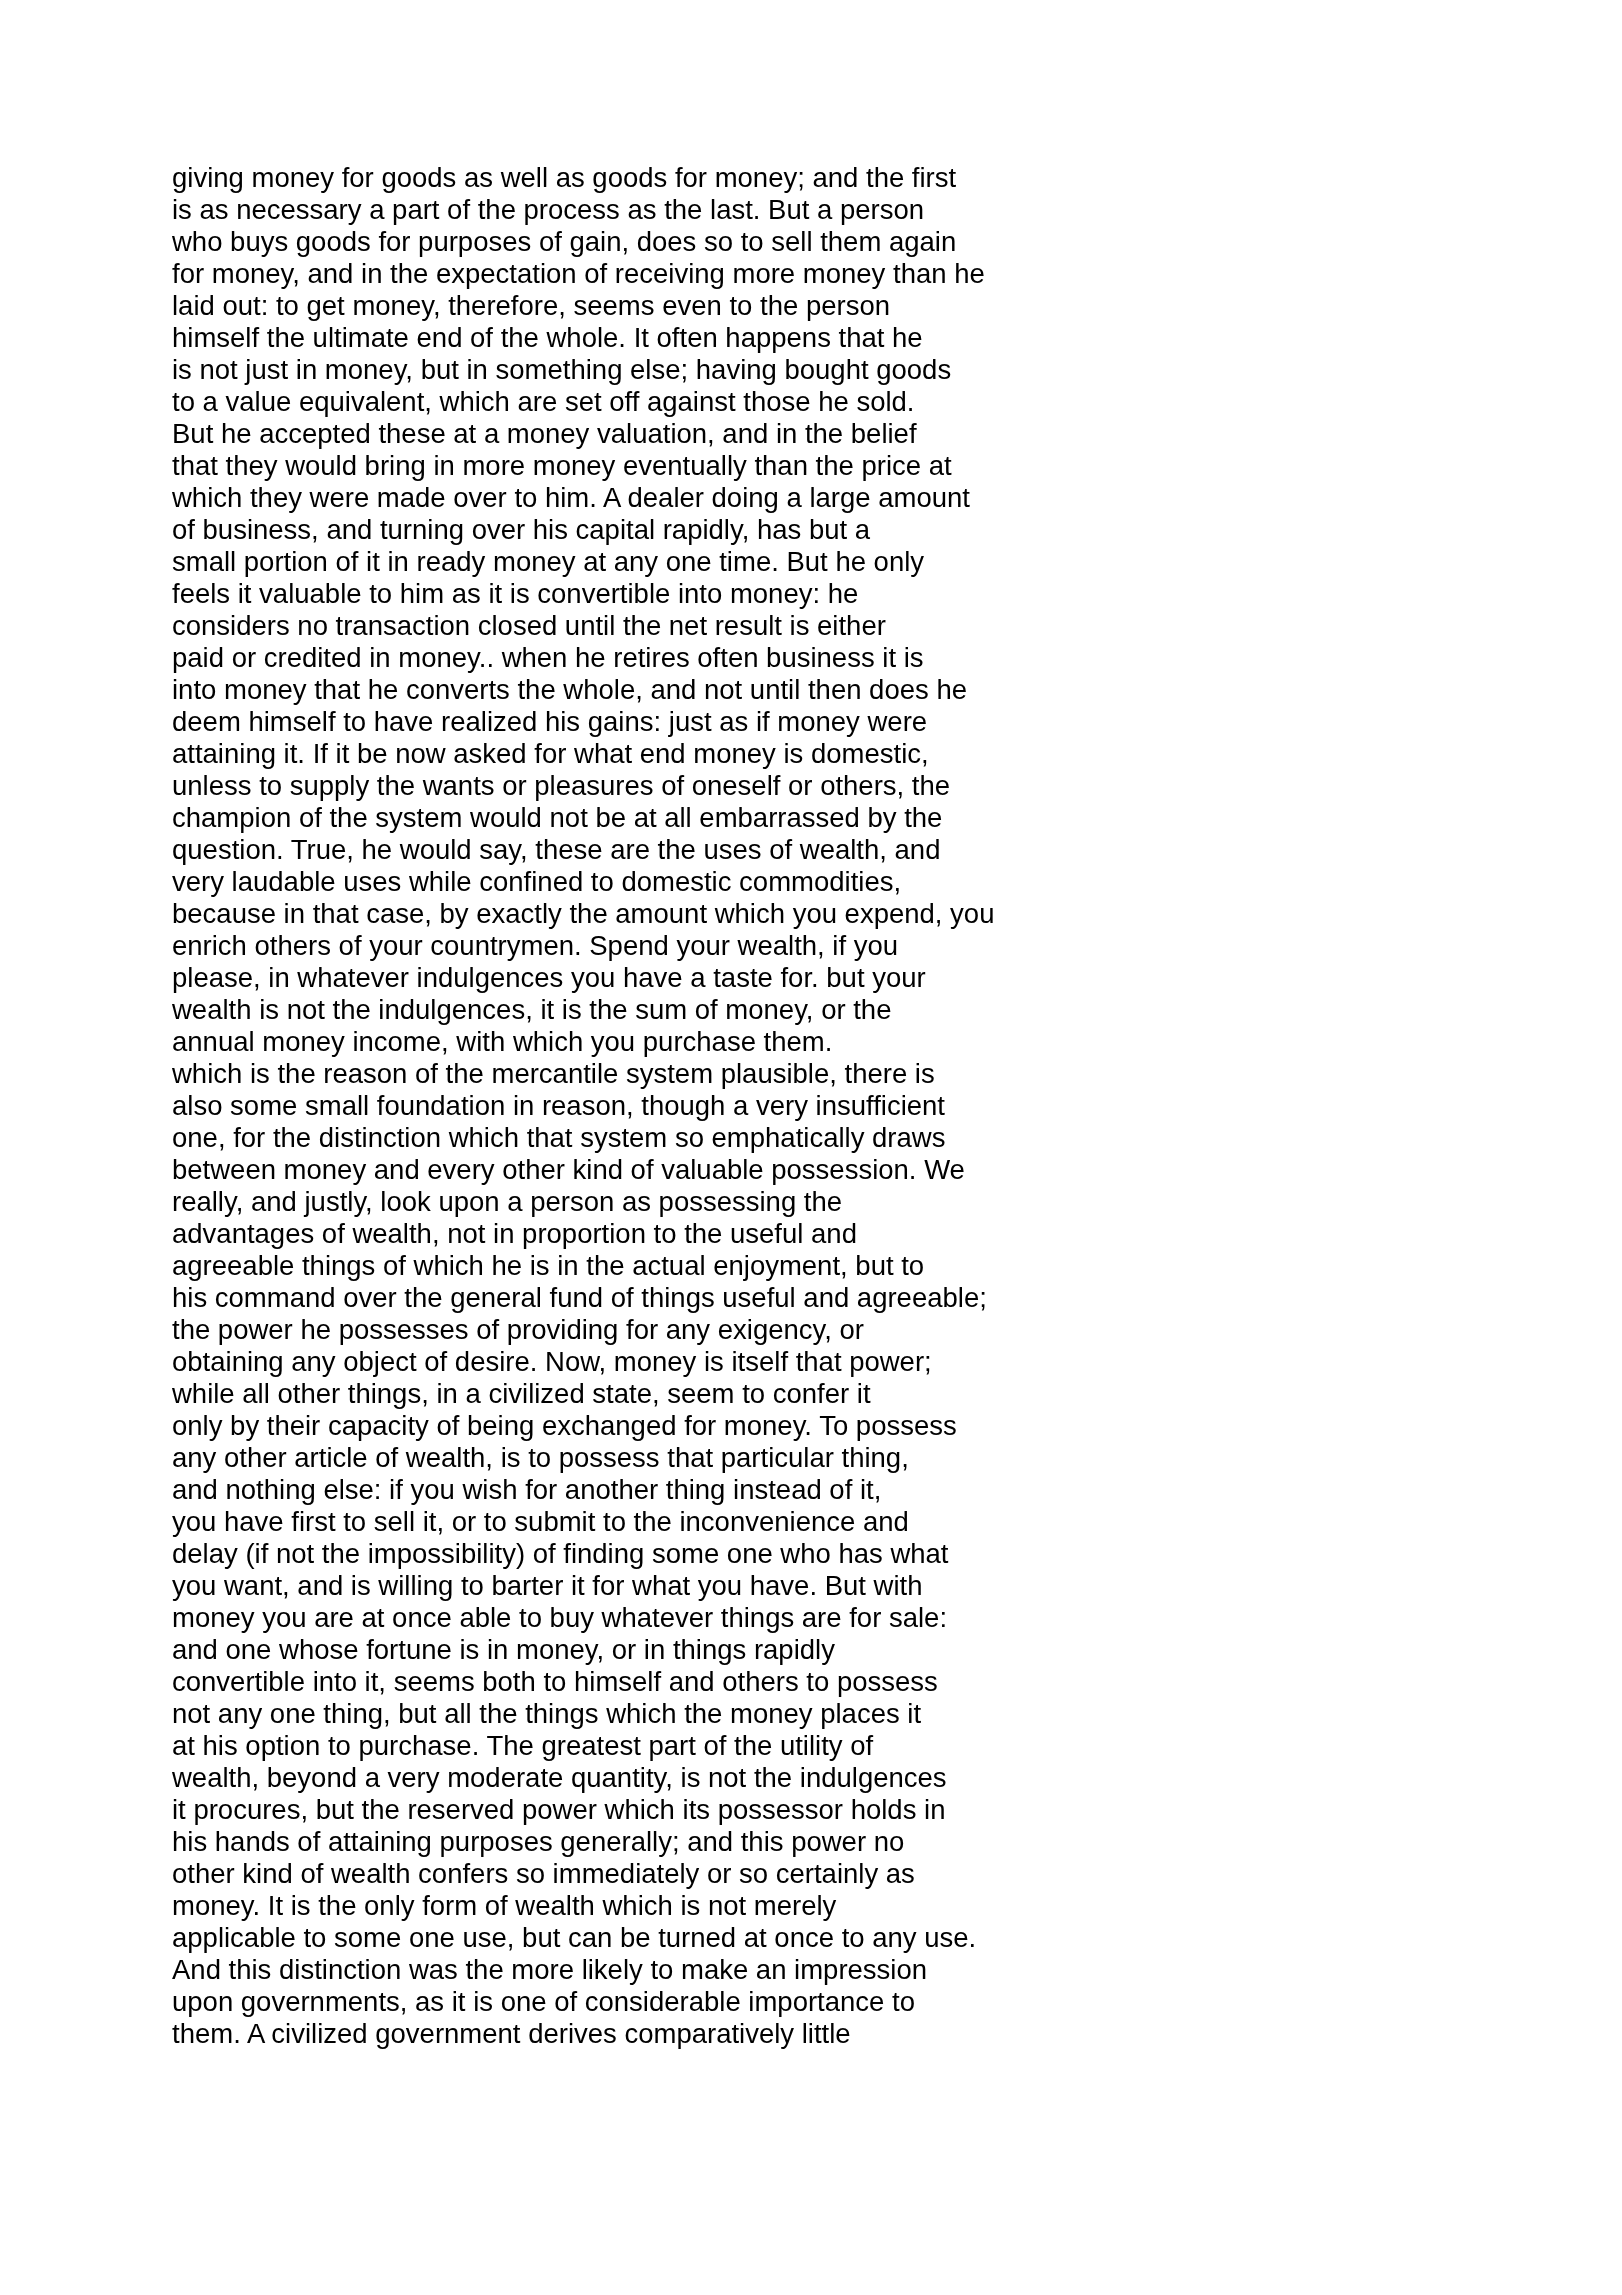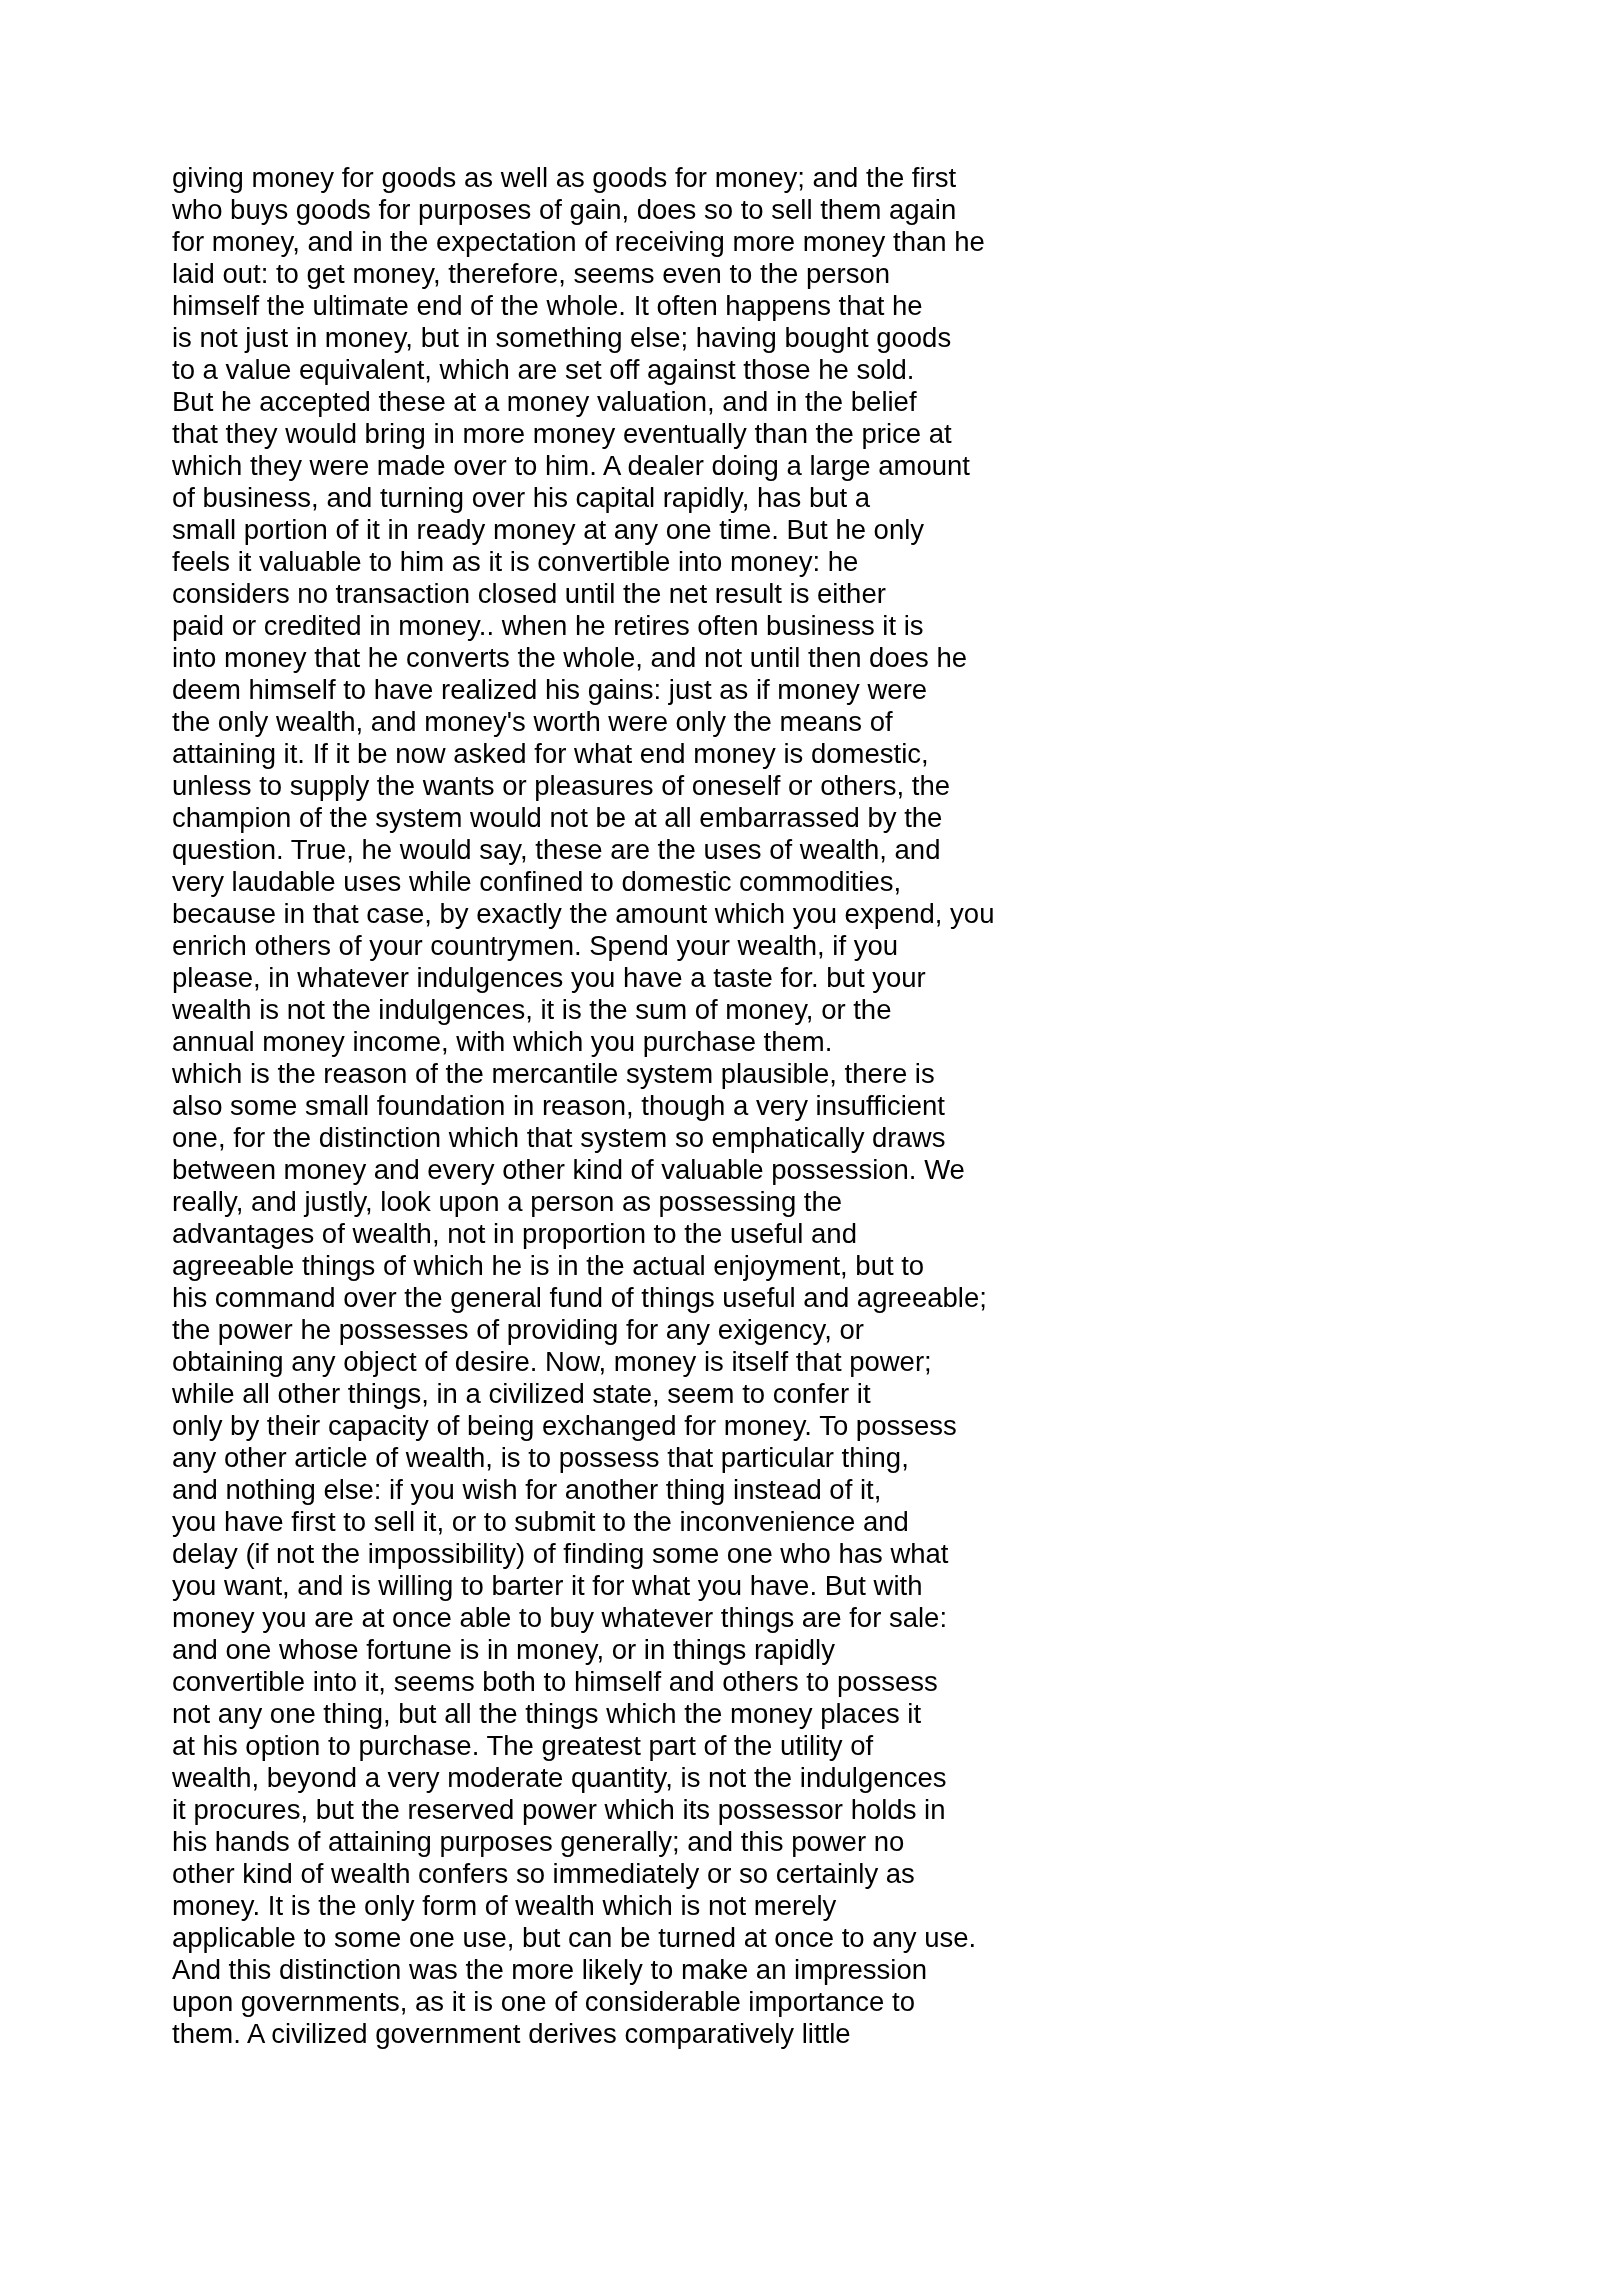--- a/index.html
+++ b/index.html
@@ -36,37 +36,37 @@
     white-space: pre;
     height: 32px;
   }
 </style>
 </head>
 <body>
 
 <div class="page" style="background: rgb(255, 255, 255);">
   <div class="text-block" style="color: rgb(0, 0, 0);">
       <div class="text-line">giving money for goods as well as goods for money; and the first</div>
+      <div class="text-line">is as necessary a part of the process as the last. But a person</div>
       <div class="text-line">who buys goods for purposes of gain, does so to sell them again</div>
       <div class="text-line">for money, and in the expectation of receiving more money than he</div>
       <div class="text-line">laid out: to get money, therefore, seems even to the person</div>
       <div class="text-line">himself the ultimate end of the whole. It often happens that he</div>
       <div class="text-line">is not just in money, but in something else; having bought goods</div>
       <div class="text-line">to a value equivalent, which are set off against those he sold.</div>
       <div class="text-line">But he accepted these at a money valuation, and in the belief</div>
       <div class="text-line">that they would bring in more money eventually than the price at</div>
       <div class="text-line">which they were made over to him. A dealer doing a large amount</div>
       <div class="text-line">of business, and turning over his capital rapidly, has but a</div>
       <div class="text-line">small portion of it in ready money at any one time. But he only</div>
       <div class="text-line">feels it valuable to him as it is convertible into money: he</div>
       <div class="text-line">considers no transaction closed until the net result is either</div>
       <div class="text-line">paid or credited in money.. when he retires often business it is</div>
       <div class="text-line">into money that he converts the whole, and not until then does he</div>
       <div class="text-line">deem himself to have realized his gains: just as if money were</div>
-      <div class="text-line">the only wealth, and money's worth were only the means of</div>
       <div class="text-line">attaining it. If it be now asked for what end money is domestic,</div>
       <div class="text-line">unless to supply the wants or pleasures of oneself or others, the</div>
       <div class="text-line">champion of the system would not be at all embarrassed by the</div>
       <div class="text-line">question. True, he would say, these are the uses of wealth, and</div>
       <div class="text-line">very laudable uses while confined to domestic commodities,</div>
       <div class="text-line">because in that case, by exactly the amount which you expend, you</div>
       <div class="text-line">enrich others of your countrymen. Spend your wealth, if you</div>
       <div class="text-line">please, in whatever indulgences you have a taste for. but your</div>
       <div class="text-line">wealth is not the indulgences, it is the sum of money, or the</div>
       <div class="text-line">annual money income, with which you purchase them.</div>

